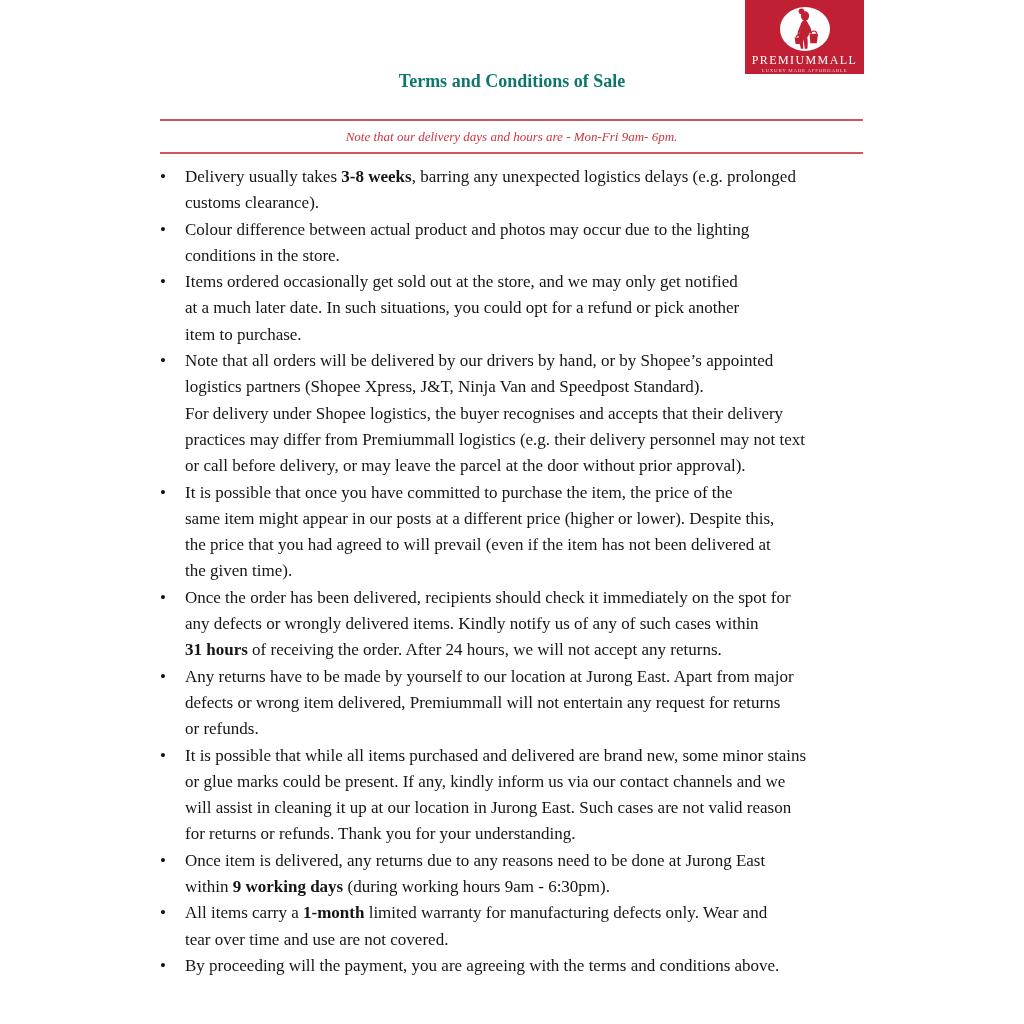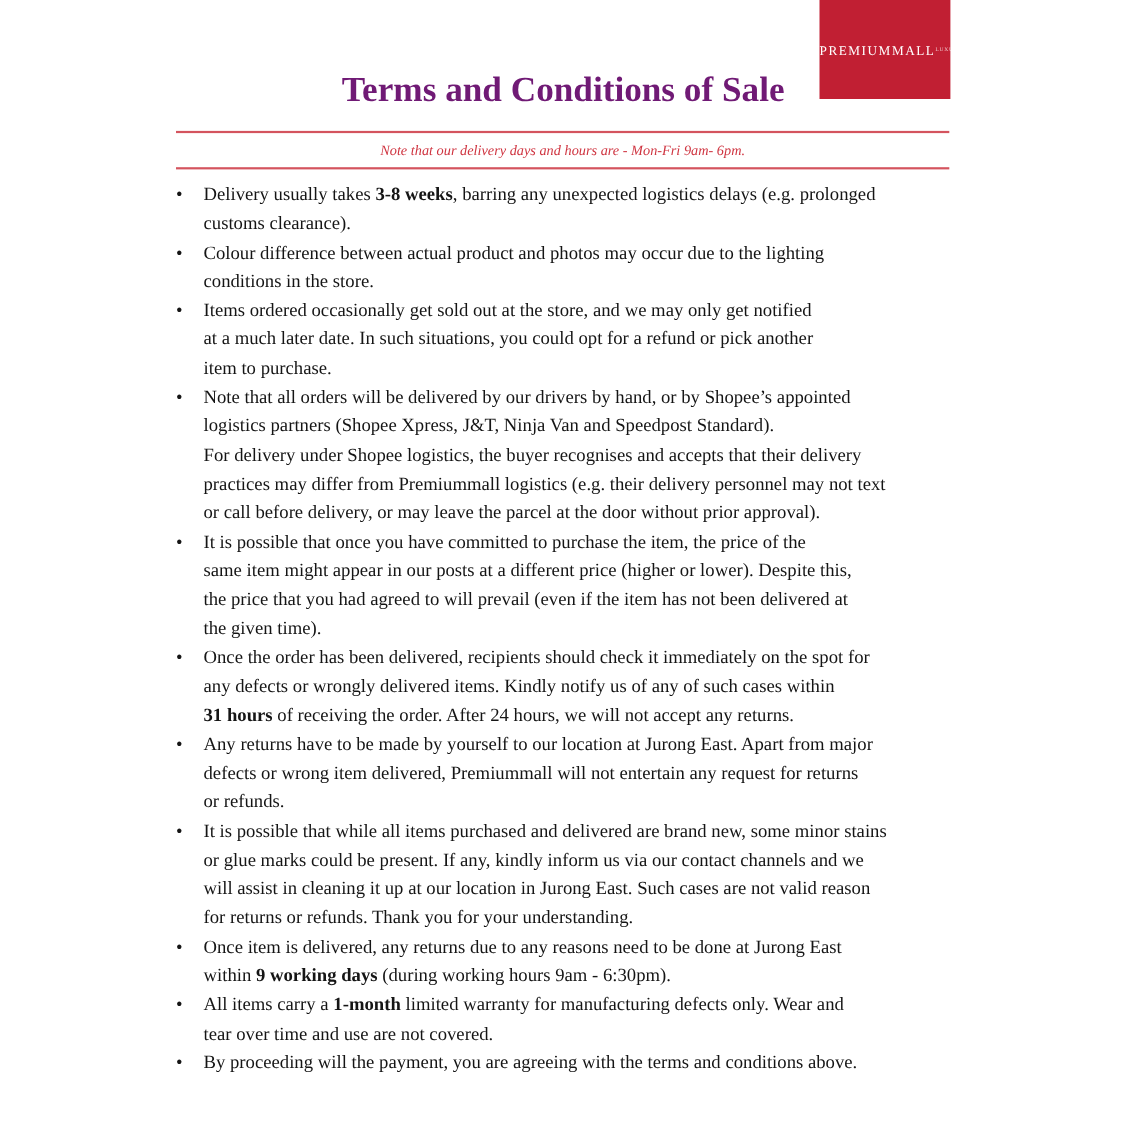--- a/index.html
+++ b/index.html
@@ -8,23 +8,23 @@
     background:#ffffff;
     font-family:"Liberation Serif", serif;
     color:#151515;
     position:relative;
     overflow:hidden;
   }
 
   
   .logo {
     position:absolute; left:745px; top:0;
-    width:119px; height:90px;
+    width:119px; height:74px;
     background:#c11f33;
-    display:flex; align-items:center;
+    display:flex; flex-direction:column; align-items:center;
     box-sizing:border-box;
     text-align:center;
   }
   .logo-circle {
     margin-top:7px;
     width:50px; height:50px;
     background:#ffffff; border-radius:50%;
     display:flex; align-items:center; justify-content:center;
     overflow:hidden;
   }
@@ -34,22 +34,22 @@
   }
   .brand-tagline {
     color:rgba(255,255,255,0.75); font-size:5px; letter-spacing:0.7px;
     margin-top:1px; line-height:6px; white-space:nowrap;
   }
 
   
   .page-title {
     position:absolute; top:66px; left:0; width:1024px;
     text-align:center;
-    font-size:32px; font-weight:bold;
-    color:#701a75;
+    font-size:18px; font-weight:bold;
+    color:#0f766e;
     line-height:31px;
   }
 
   
   .note-bar {
     position:absolute; left:160px; top:119px; width:703px;
   }
   .red-rule {
     border:0; margin:0;
     border-top:2px solid #d4545e;

